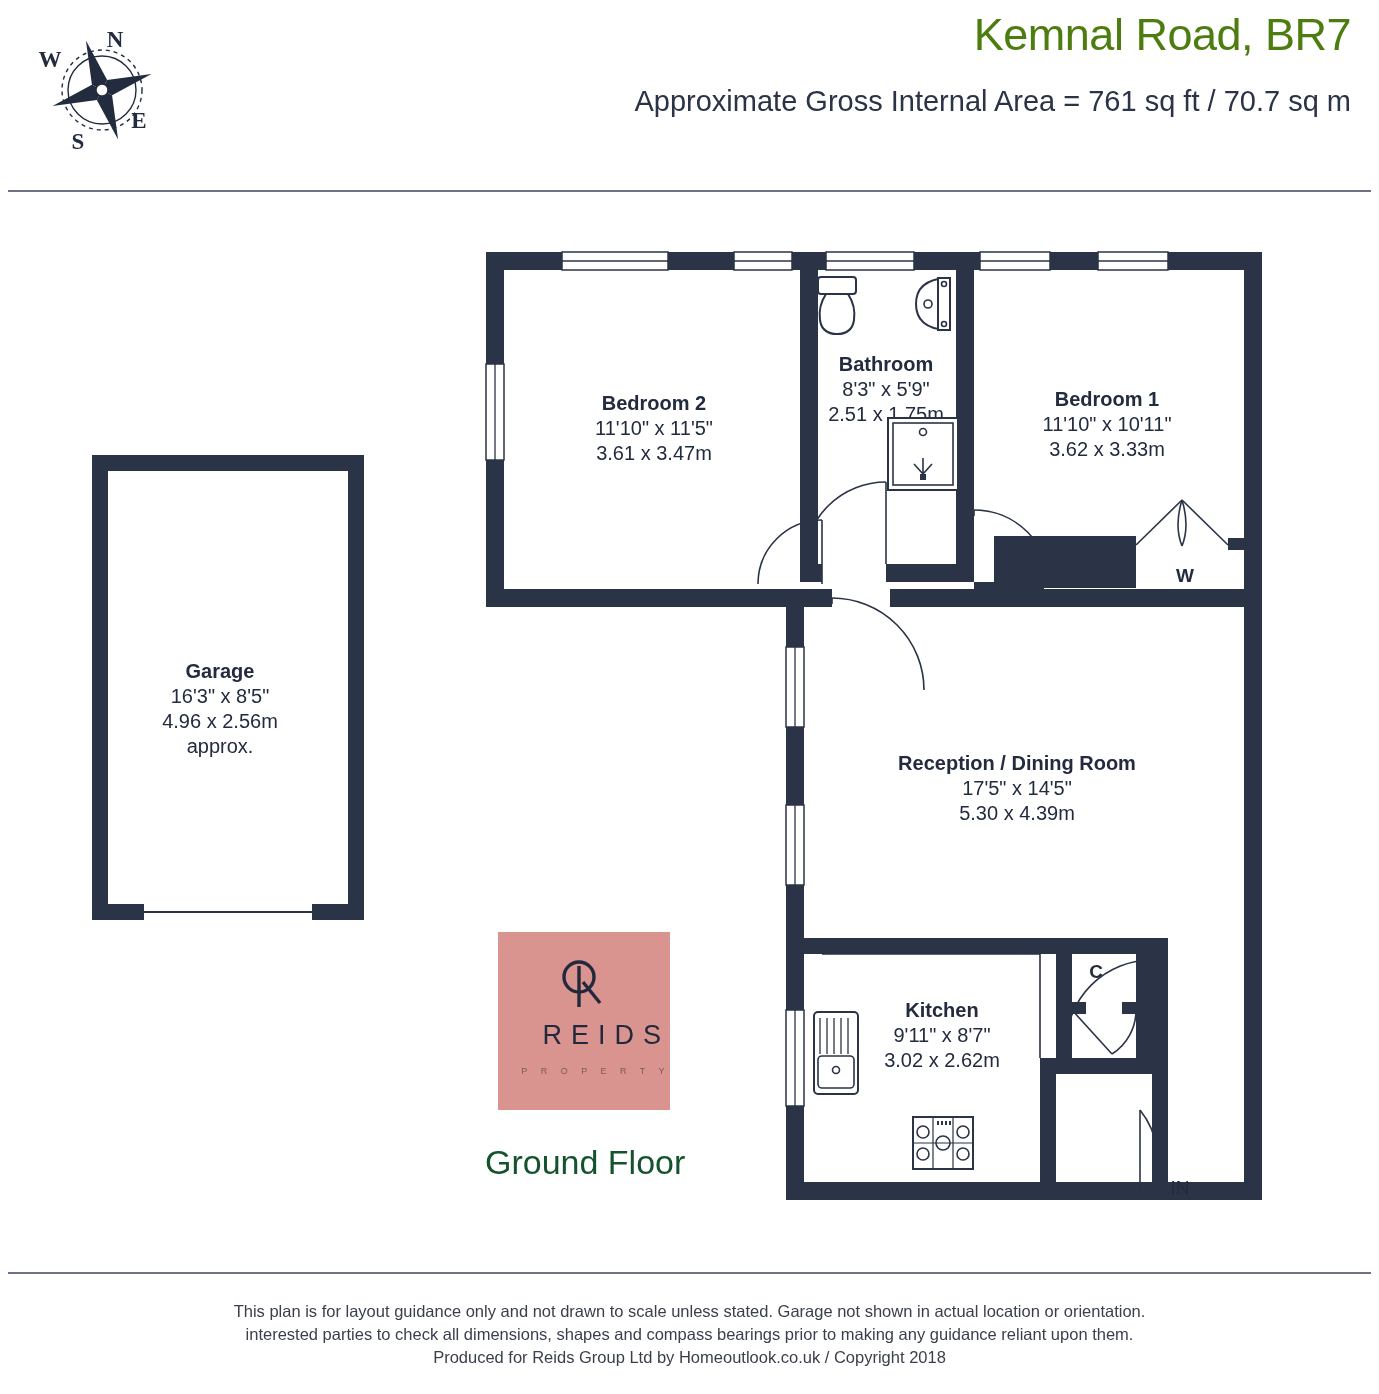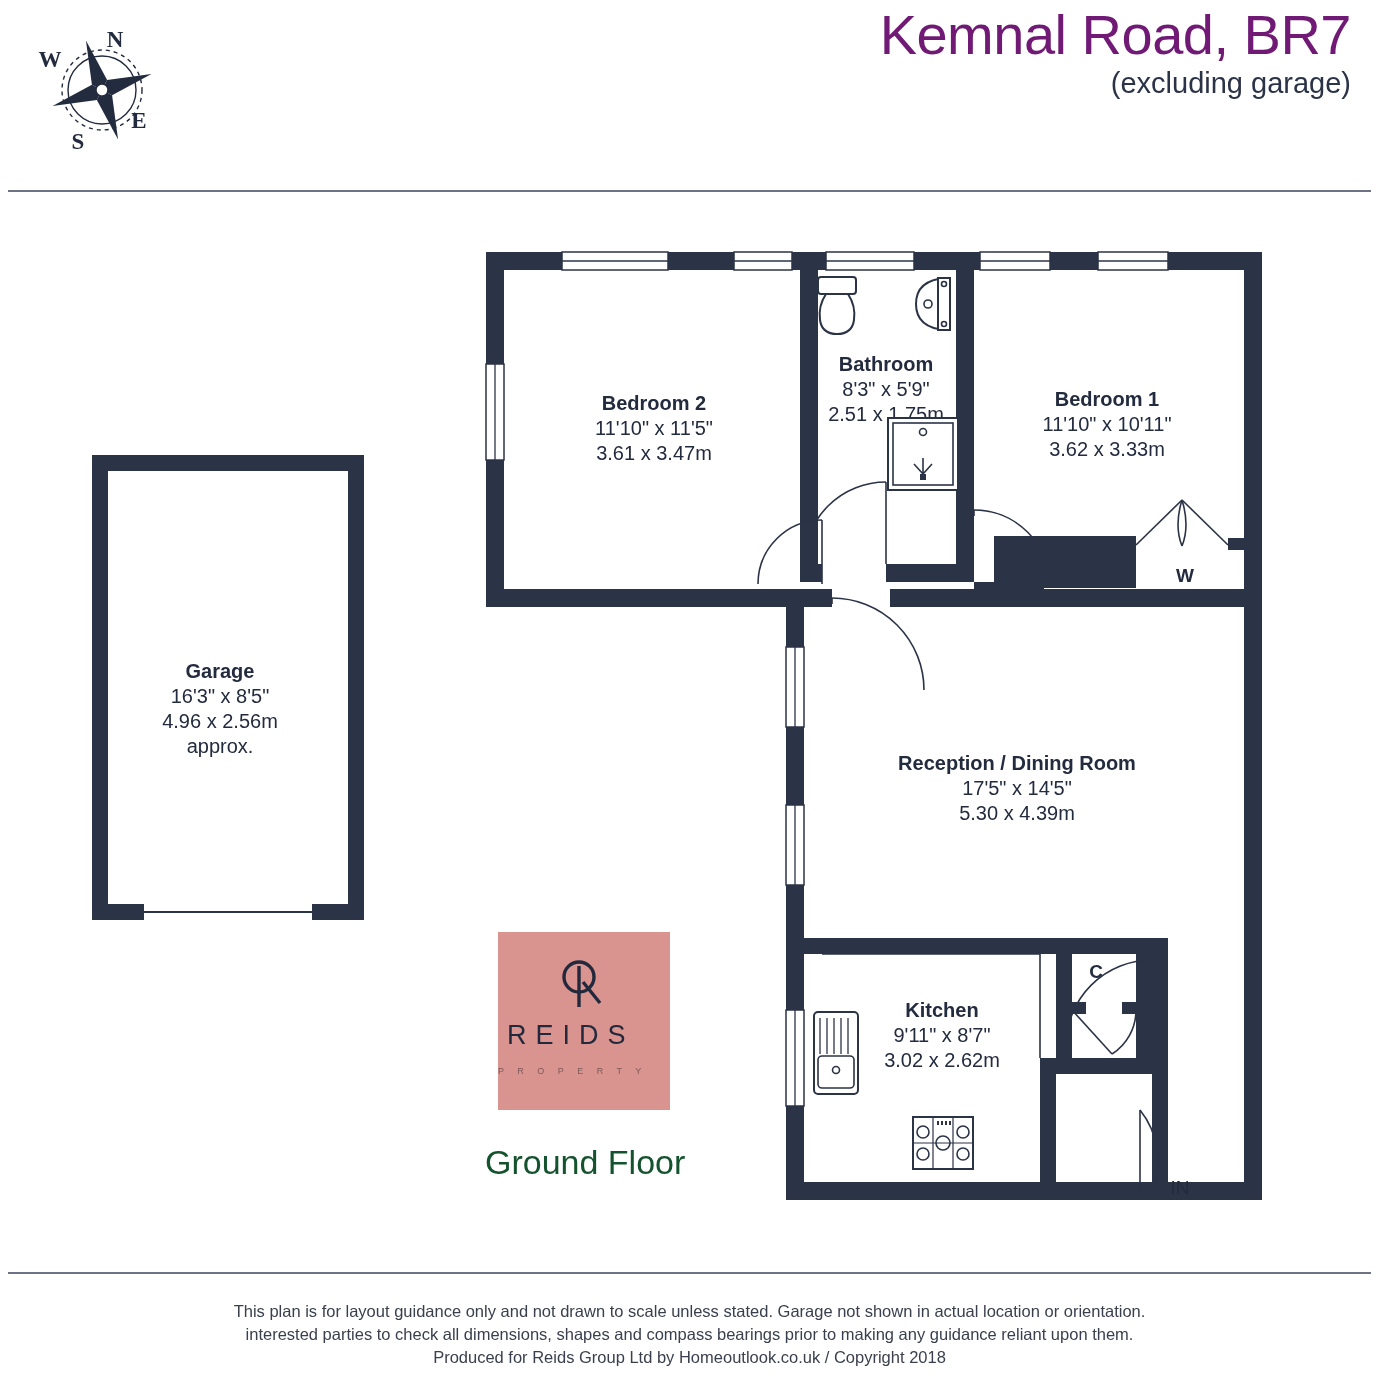--- a/index.html
+++ b/index.html
@@ -27,25 +27,25 @@
     position: absolute;
     left: 22px; top: 22px;
     width: 160px; height: 140px;
   }
   #title-block {
     position: absolute;
     right: 28px; top: 8px;
     text-align: right;
   }
   #plan-title {
-    font-size: 56px;
+    font-size: 45px;
     font-weight: 400;
     letter-spacing: -0.5px;
     line-height: 54px;
-    color: #701a75;
+    color: #4d7c0f;
     white-space: nowrap;
   }
   #area-line-1, #area-line-2 {
     font-size: 29px;
     font-weight: 400;
     line-height: 43px;
     color: #2b3346;
     white-space: nowrap;
   }
   #area-line-1 { margin-top: 18px; }
@@ -71,21 +71,21 @@
   
   #logo-box {
     position: absolute;
     left: 498px; top: 932px;
     width: 172px; height: 178px;
     background: #d99490;
   }
   #logo-inner {
     position: absolute;
     left: 0; right: 0; top: 26px;
-    text-align: left;
+    text-align: right;
   }
   #logo-mark { display: block; margin: 0 auto; }
   #logo-word {
     font-size: 27px;
     letter-spacing: 9px;
     color: #23293c;
     margin-top: 6px;
     padding-left: 9px;
     font-weight: 400;
   }
@@ -181,21 +181,21 @@
       </g>
       <text class="compass-letter" x="93" y="25">N</text>
       <text class="compass-letter" x="117" y="106">E</text>
       <text class="compass-letter" x="56" y="127">S</text>
       <text class="compass-letter" x="28" y="45">W</text>
     </svg>
   </div>
 
   <div id="title-block">
     <div id="plan-title">Kemnal Road, BR7</div>
-    <div id="area-line-2">(excluding garage)</div>
+    <div id="area-line-1">Approximate Gross Internal Area = 761 sq ft / 70.7 sq m</div>
   </div>
 </div>
 
 <div class="rule" id="rule-top"></div>
 <div class="rule" id="rule-bottom"></div>
 
 <div id="plan-canvas">
 <svg id="plan-svg" width="1379" height="1080" viewBox="0 0 1379 1080">
 
   <g>

